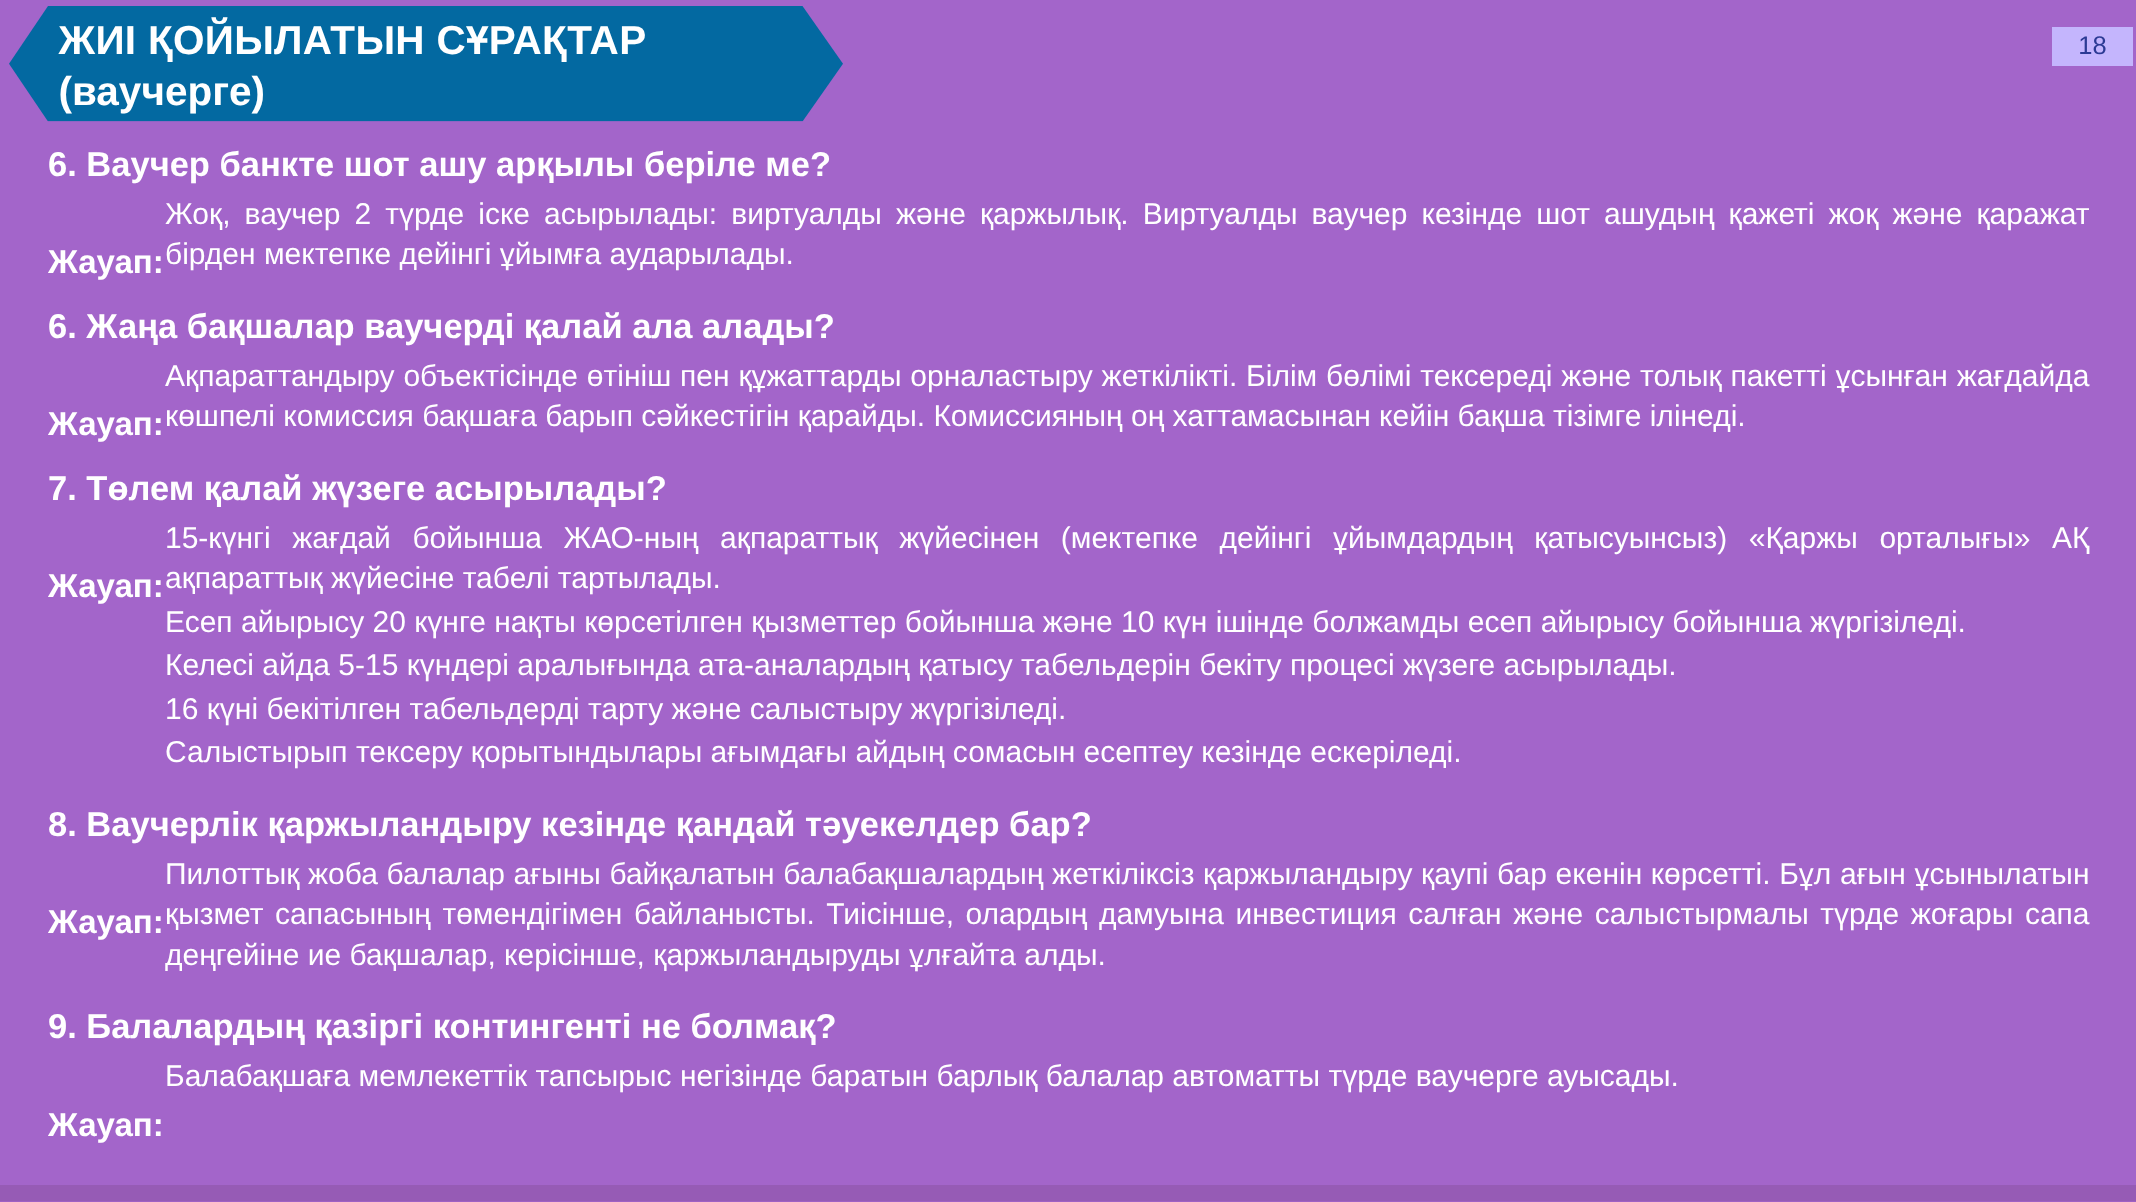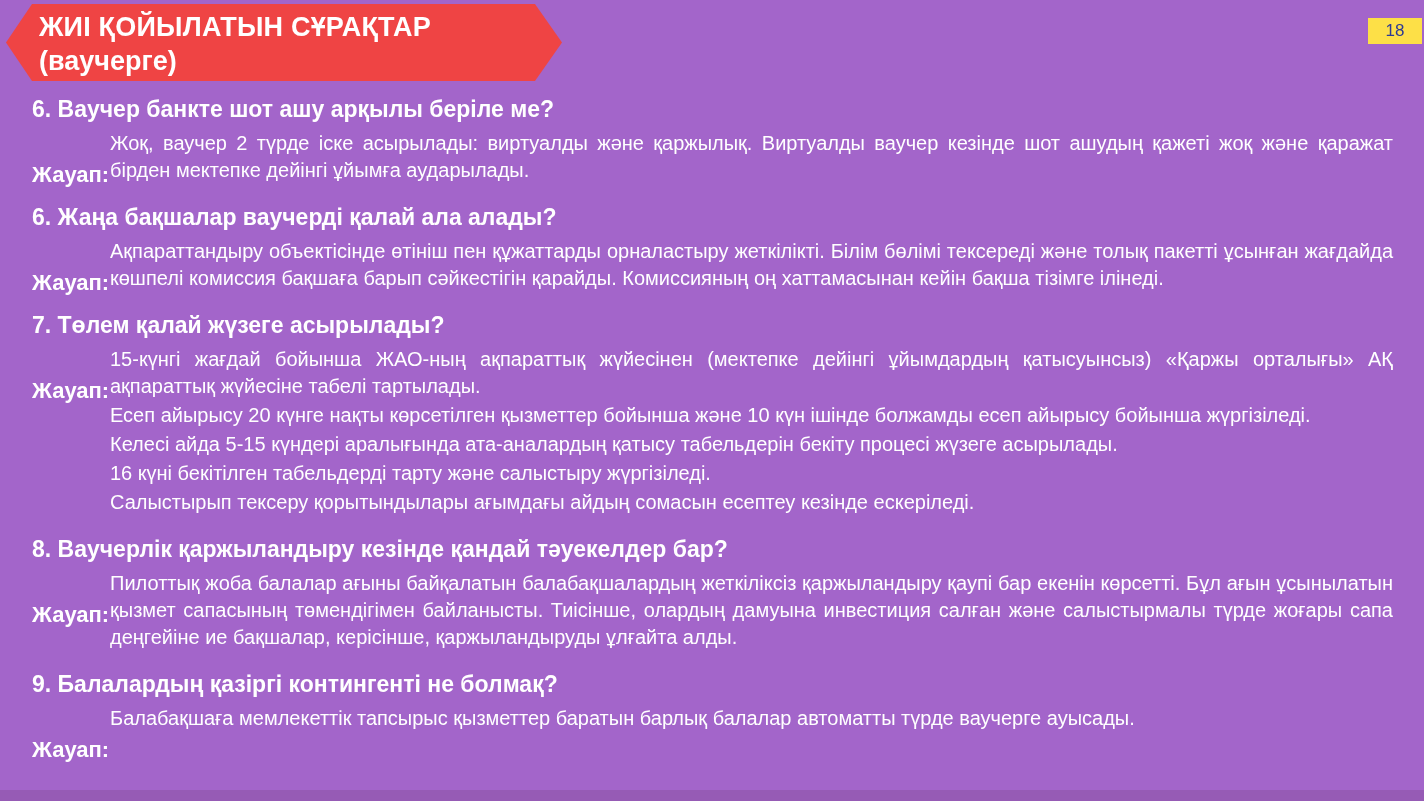--- a/index.html
+++ b/index.html
@@ -54,26 +54,26 @@
   }
   .answer p {
     margin:2px;
     font-size:20px; line-height:27px;
     text-align:justify;
   }
 </style>
 </head>
 <body style="background: rgb(163, 101, 202);">
 
-<div class="banner" style="background: #ef4444;">
+<div class="banner" style="background: #0369a1;">
   <div class="banner-title">ЖИІ ҚОЙЫЛАТЫН СҰРАҚТАР</div>
   <div class="banner-subtitle">(ваучерге)</div>
 </div>
 
-<div class="page-box" style="background: #fde047; color: rgb(44, 58, 148);">
+<div class="page-box" style="background: #c4b5fd; color: rgb(44, 58, 148);">
   <span>18</span>
 </div>
 
 <div class="content" id="faq-list">
     <section class="faq-item">
       <h2 class="question">6. Ваучер банкте шот ашу арқылы беріле ме?</h2>
       <div class="answer">
         <span class="answer-label">Жауап:</span>
         <p>Жоқ, ваучер 2 түрде іске асырылады: виртуалды және қаржылық. Виртуалды ваучер кезінде шот ашудың қажеті жоқ және қаражат бірден мектепке дейінгі ұйымға аударылады.</p>
       </div>
@@ -100,18 +100,18 @@
       <h2 class="question">8. Ваучерлік қаржыландыру кезінде қандай тәуекелдер бар?</h2>
       <div class="answer">
         <span class="answer-label">Жауап:</span>
         <p>Пилоттық жоба балалар ағыны байқалатын балабақшалардың жеткіліксіз қаржыландыру қаупі бар екенін көрсетті. Бұл ағын ұсынылатын қызмет сапасының төмендігімен байланысты. Тиісінше, олардың дамуына инвестиция салған және салыстырмалы түрде жоғары сапа деңгейіне ие бақшалар, керісінше, қаржыландыруды ұлғайта алды.</p>
       </div>
     </section>
     <section class="faq-item">
       <h2 class="question">9. Балалардың қазіргі контингенті не болмақ?</h2>
       <div class="answer">
         <span class="answer-label">Жауап:</span>
-        <p>Балабақшаға мемлекеттік тапсырыс қызметтер баратын барлық балалар автоматты түрде ваучерге ауысады.</p>
+        <p>Балабақшаға мемлекеттік тапсырыс негізінде баратын барлық балалар автоматты түрде ваучерге ауысады.</p>
       </div>
     </section>
   </div>
 
 <div class="bg-bottom-strip"></div>
 
 </body></html>

